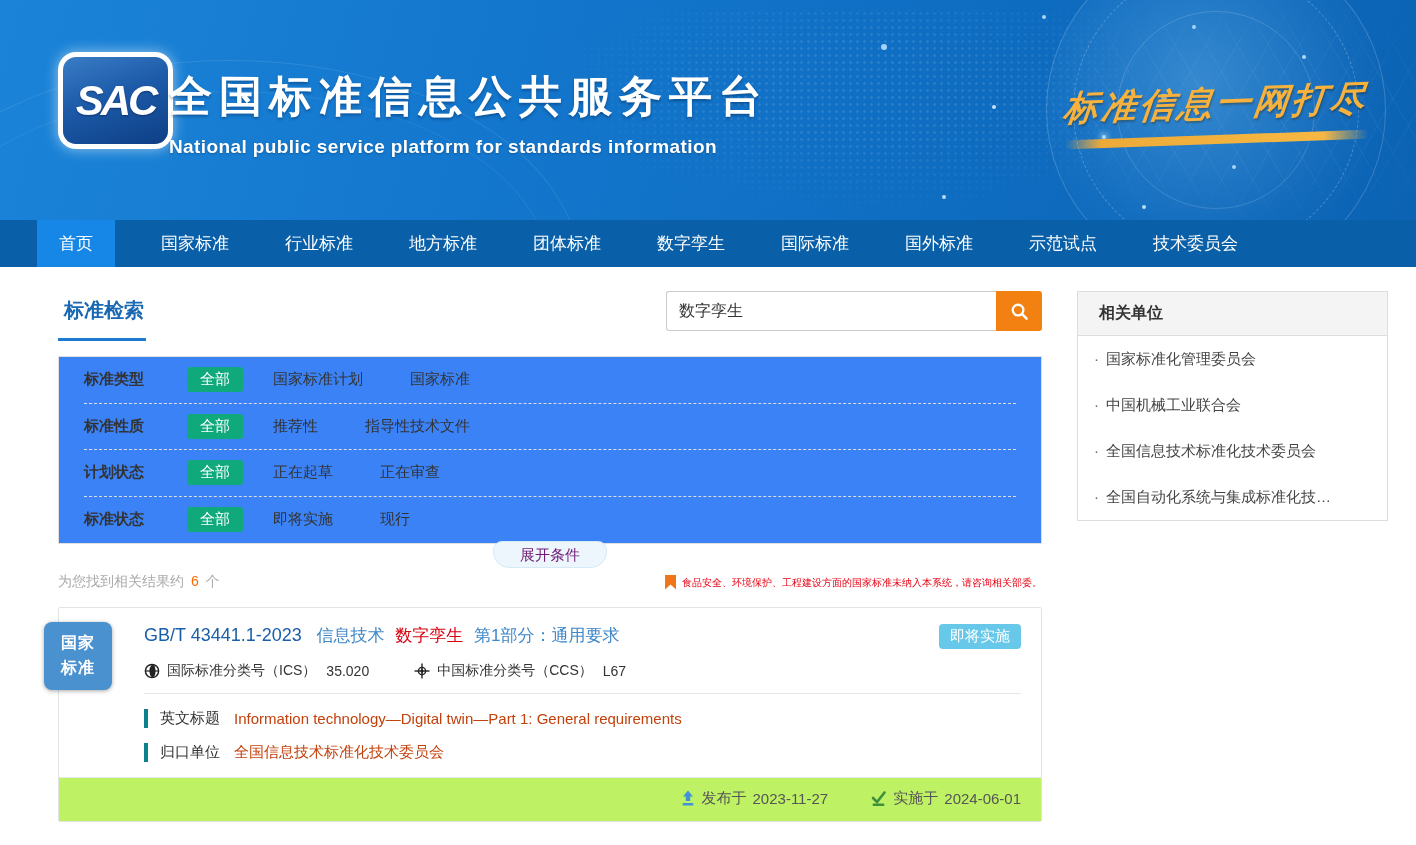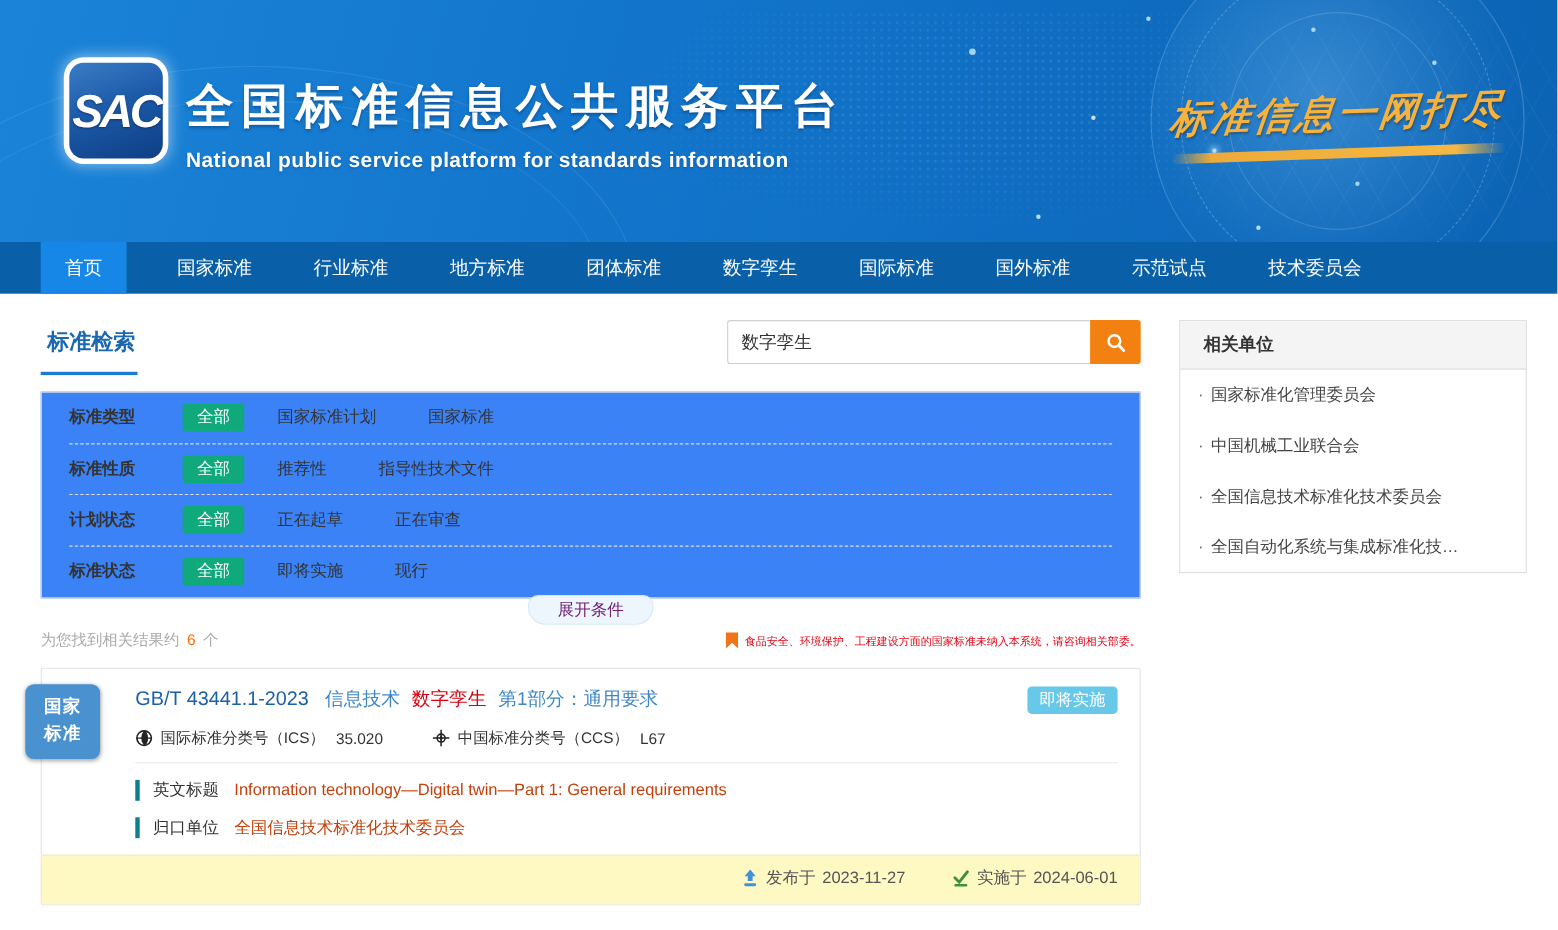--- a/index.html
+++ b/index.html
@@ -26,21 +26,21 @@
   .hdr-sparks { position:absolute; right:310px; top:135px; width:4px; height:4px; border-radius:50%; background:#cfeaff;
     box-shadow:0 0 6px 2px rgba(160,220,255,.9),
       -220px -90px 0 1px #bfe4ff, -160px 60px 0 0 #d6efff, -60px -120px 0 0 #cde9ff,
       60px -40px 0 1px #e2f4ff, 130px 30px 0 0 #bfe4ff, 40px 70px 0 0 #d6efff,
       -110px -30px 0 0 #e8f7ff, 200px -80px 0 0 #cde9ff, 90px -110px 0 0 #bfe4ff;
     opacity:.85; }
   .hdr-arcs { position:absolute; left:-120px; top:60px; width:700px; height:420px; border-radius:50%;
     border:1px solid rgba(255,255,255,.10); }
   .hdr-arcs::before { content:""; position:absolute; inset:30px; border-radius:50%; border:1px solid rgba(255,255,255,.08); }
 
-  .logo { position:absolute; left:58px; top:52px; width:95px; height:97px; background:#fff; border-radius:18px;
+  .logo { position:absolute; left:58px; top:52px; width:115px; height:97px; background:#fff; border-radius:18px;
     padding:5px; box-shadow:0 0 14px rgba(255,255,255,.55); }
   .logo-inner { width:100%; height:100%; border-radius:13px;
     background:linear-gradient(160deg,#3a7cc6 0%,#1c5aa8 45%,#0e3f85 100%);
     display:flex; align-items:center; justify-content:center;
     color:#fff; font-size:42px; font-weight:bold; font-style:italic; letter-spacing:-3px;
     text-shadow:0 1px 2px rgba(0,0,40,.4); }
   .title-wrap { position:absolute; left:169px; top:68px; }
   .site-title { color:#fff; font-size:43px; font-weight:bold; letter-spacing:7px;
     text-shadow:0 2px 3px rgba(0,20,60,.35); }
   .site-subtitle { margin-top:10px; color:#fff; font-size:19px; font-weight:bold; letter-spacing:.4px;
@@ -52,21 +52,21 @@
   .slogan-underline { margin-top:8px; height:9px; border-radius:5px;
     background:linear-gradient(90deg, rgba(246,178,60,0) 0%, #edaa38 12%, #f6b843 85%, rgba(246,178,60,0) 100%); }
 
   
   .nav-bar { width:1416px; height:47px; background:#0a60a8; display:flex; align-items:stretch; padding-left:37px; }
   .nav-item { display:flex; align-items:center; padding:0 6px; margin-right:44px;
     color:#fff; font-size:17px; cursor:pointer; white-space:nowrap; }
   .nav-item.active { background:#1687e6; padding:0 22px; margin-right:40px; }
 
   
-  .content { display:flex; padding:24px 28px 0 37px; }
+  .content { display:flex; padding:24px 28px 0 58px; }
   .main-col { width:1000px; margin-right:35px; position:relative; }
   .sidebar { width:316px; }
 
   
   .section-head { position:relative; height:56px; }
   .section-title { display:inline-block; color:#1a68b2; font-size:20px; font-weight:bold;
     padding:6px 2px 14px 6px; border-bottom:3px solid #1c7ad0; min-width:80px; }
   .search-box { position:absolute; right:0; top:0; display:flex; }
   .search-input { width:330px; height:40px; border:1px solid #ccc; border-right:none; border-radius:3px 0 0 3px;
     padding:0 12px; font-size:16px; color:#333; font-family:inherit; outline:none; }
@@ -109,21 +109,21 @@
   .status-badge { background:#67c8e9; color:#fff; font-size:15px; padding:3px 11px; border-radius:4px; white-space:nowrap; }
   .meta-row { margin-top:13px; display:flex; align-items:center; font-size:14px; color:#333; }
   .meta-item { display:flex; align-items:center; margin-right:45px; }
   .meta-item svg { margin-right:7px; }
   .meta-value { margin-left:10px; color:#333; }
   .card-divider { margin-top:13px; border-top:1px solid #e8e8e8; }
   .field-row { display:flex; align-items:center; margin-top:15px; }
   .field-bar { width:4px; height:19px; background:#0e7f8d; margin-right:12px; }
   .field-label { font-size:15px; color:#333; margin-right:14px; white-space:nowrap; }
   .field-value { font-size:15px; color:#c2410c; }
-  .card-footer { margin-top:15px; background:#fef9c3; border-top:1px solid #e8e8e8; padding:11px 20px;
+  .card-footer { margin-top:15px; background:#bef264; border-top:1px solid #e8e8e8; padding:11px 20px;
     text-align:right; font-size:15px; color:#555; }
   .date-item { display:inline-flex; align-items:center; margin-left:38px; }
   .date-item svg { margin-right:6px; }
   .date-item .dt { margin-left:6px; }
 
   
   .side-box { border:1px solid #ddd; background:#fff; }
   .side-header { background:#f4f4f4; border-bottom:1px solid #ddd; padding:11px 21px; font-size:16px; font-weight:bold; color:#333; }
   .side-item { padding:14px 18px 13px 16px; font-size:15px; color:#444; cursor:pointer; white-space:nowrap; overflow:hidden; }
   .side-item .bullet { color:#666; margin-right:7px; }

